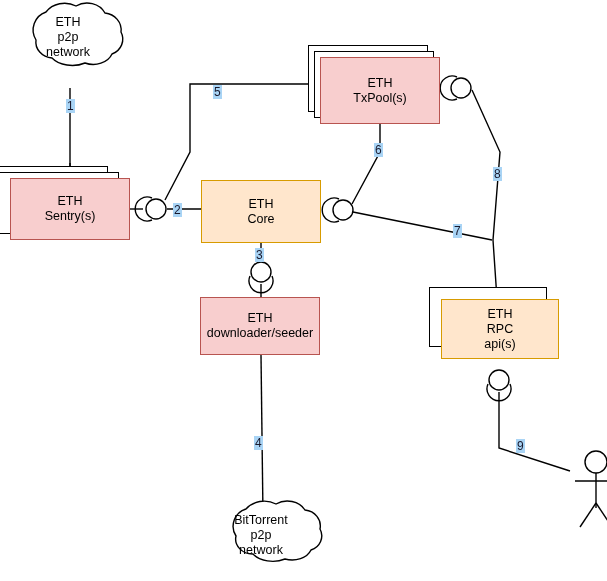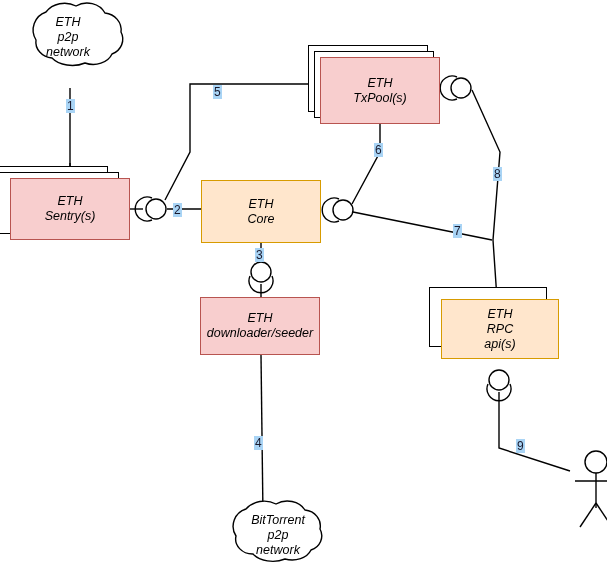--- a/index.html
+++ b/index.html
@@ -67,21 +67,20 @@
     background: #a9d4f5;
     color: #1a1a2e;
     font-size: 12px;
     line-height: 14px;
     padding: 0 1px;
     z-index: 8;
     font-family: "Liberation Sans", sans-serif;
   }
   .node-text {
     white-space: pre-line;
-    font-style: italic;
   }
 </style>
 </head>
 <body>
 
 <div id="canvas">
 
   <svg id="wires" viewBox="0 0 607 581" xmlns="http://www.w3.org/2000/svg">
 
     <g stroke="#000000" stroke-width="1.4" fill="none" stroke-linecap="butt">
@@ -188,21 +187,21 @@
 RPC
 api(s)</span>
   </div>
 
   <div class="cloud-label" style="left:8px; top:15px; width:120px;">
     <span class="node-text">ETH
 p2p
 network</span>
   </div>
 
-  <div class="cloud-label" style="left:217px; top:513px; width:122px;">
+  <div class="cloud-label" style="left:200px; top:513px; width:122px;">
     <span class="node-text">BitTorrent
 p2p
 network</span>
   </div>
 
   <div class="conn-label" style="left:66px; top:99px;"><span>1</span></div>
   <div class="conn-label" style="left:173px; top:203px;"><span>2</span></div>
   <div class="conn-label" style="left:255px; top:248px;"><span>3</span></div>
   <div class="conn-label" style="left:254px; top:436px;"><span>4</span></div>
   <div class="conn-label" style="left:213px; top:85px;"><span>5</span></div>

